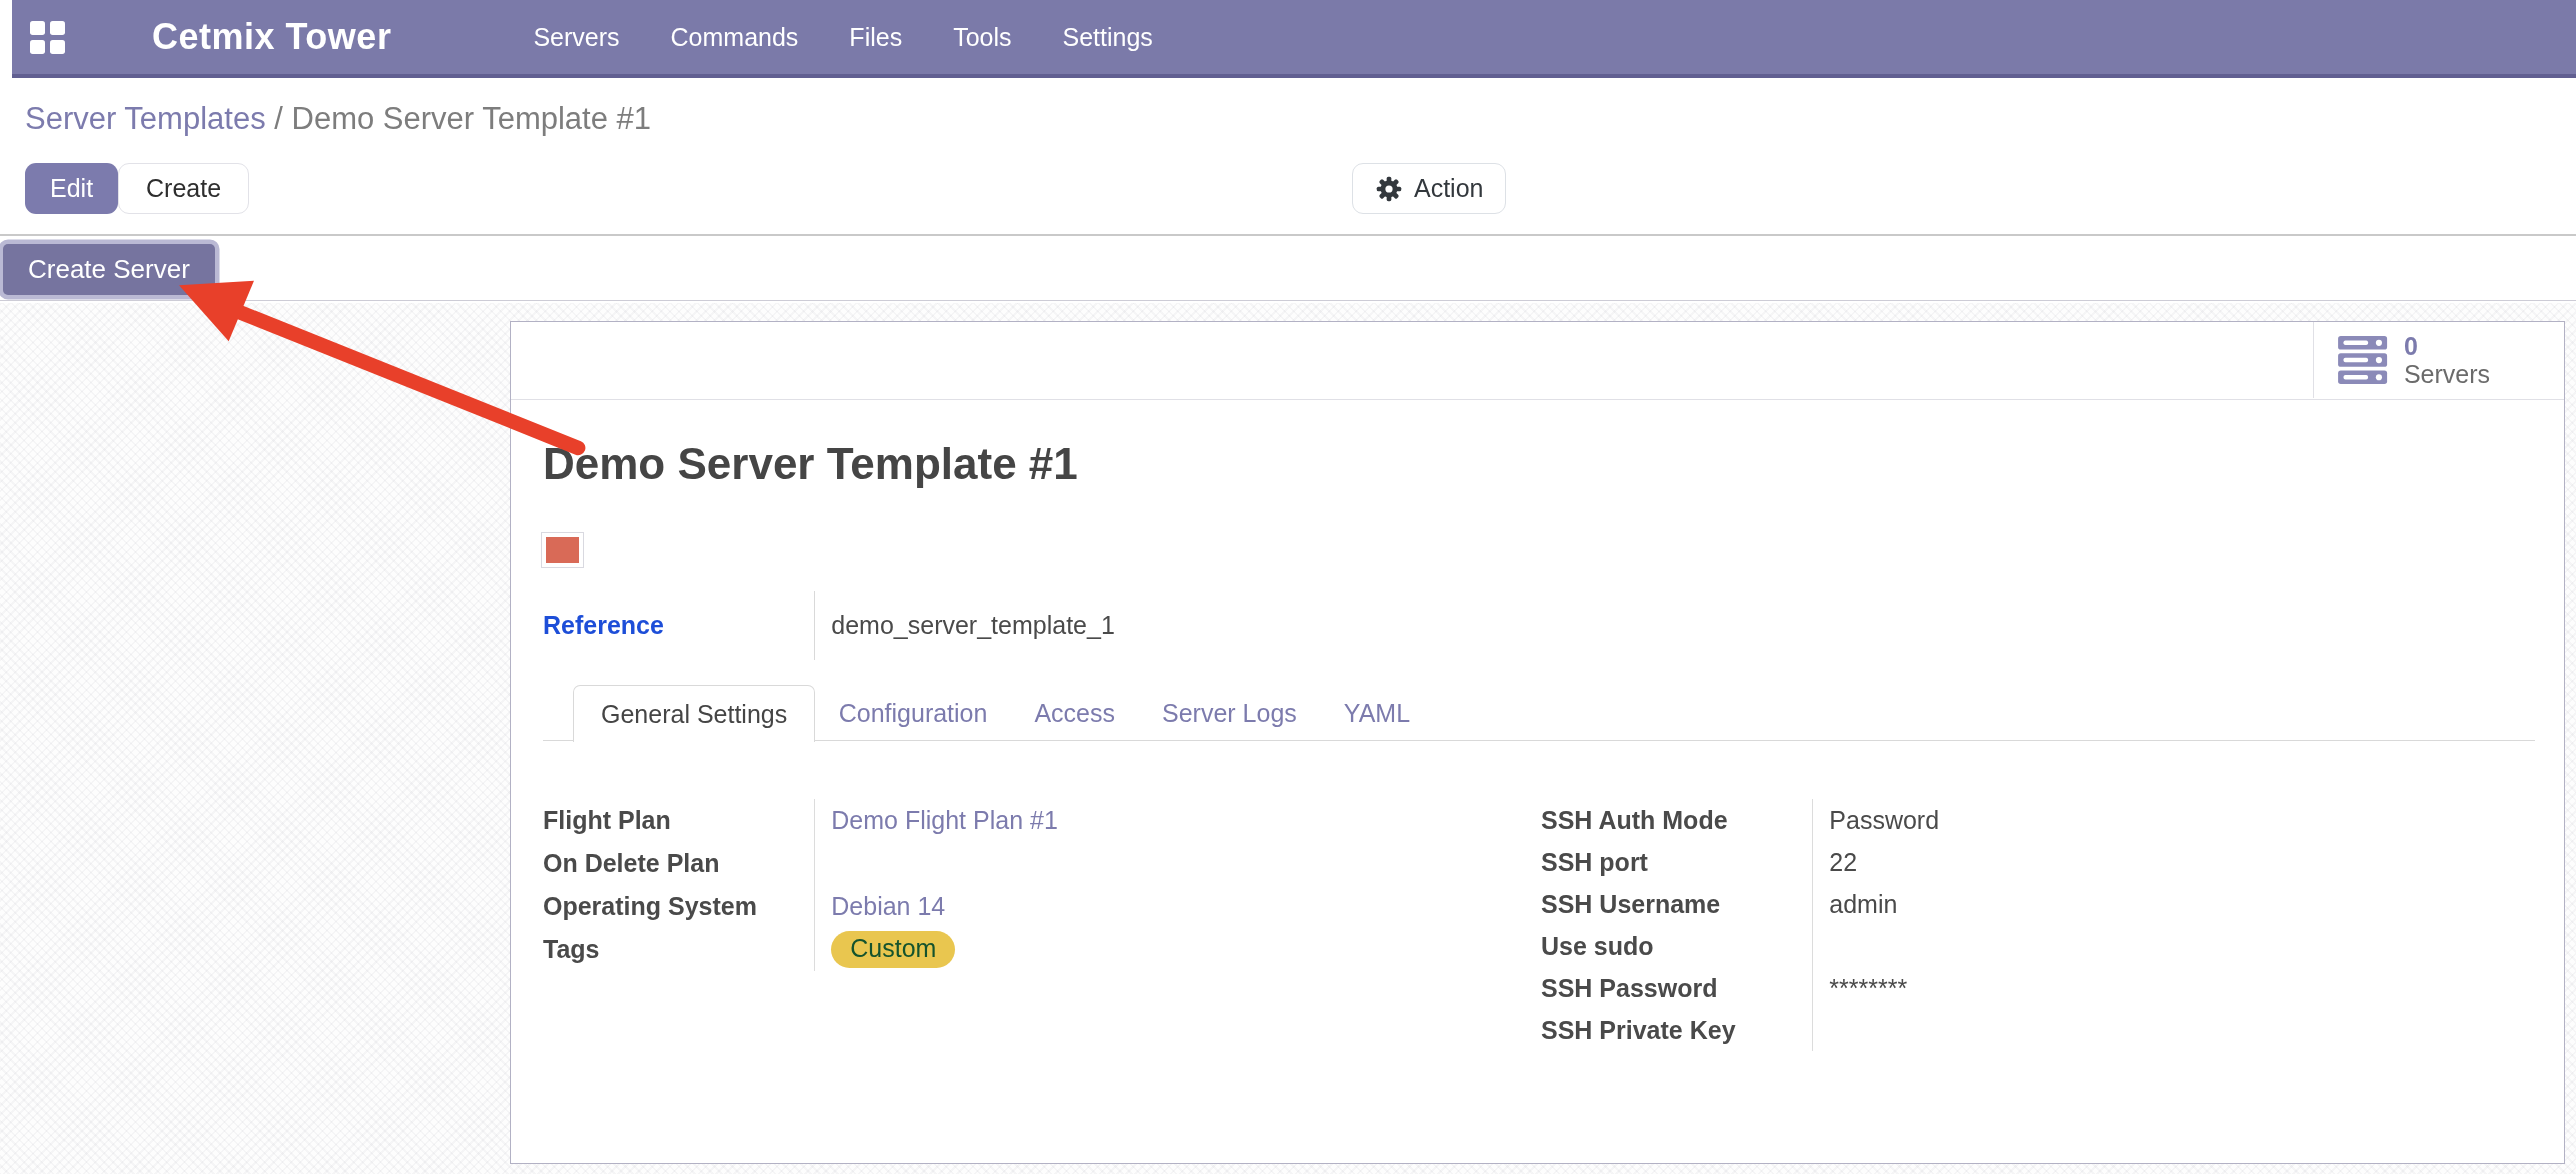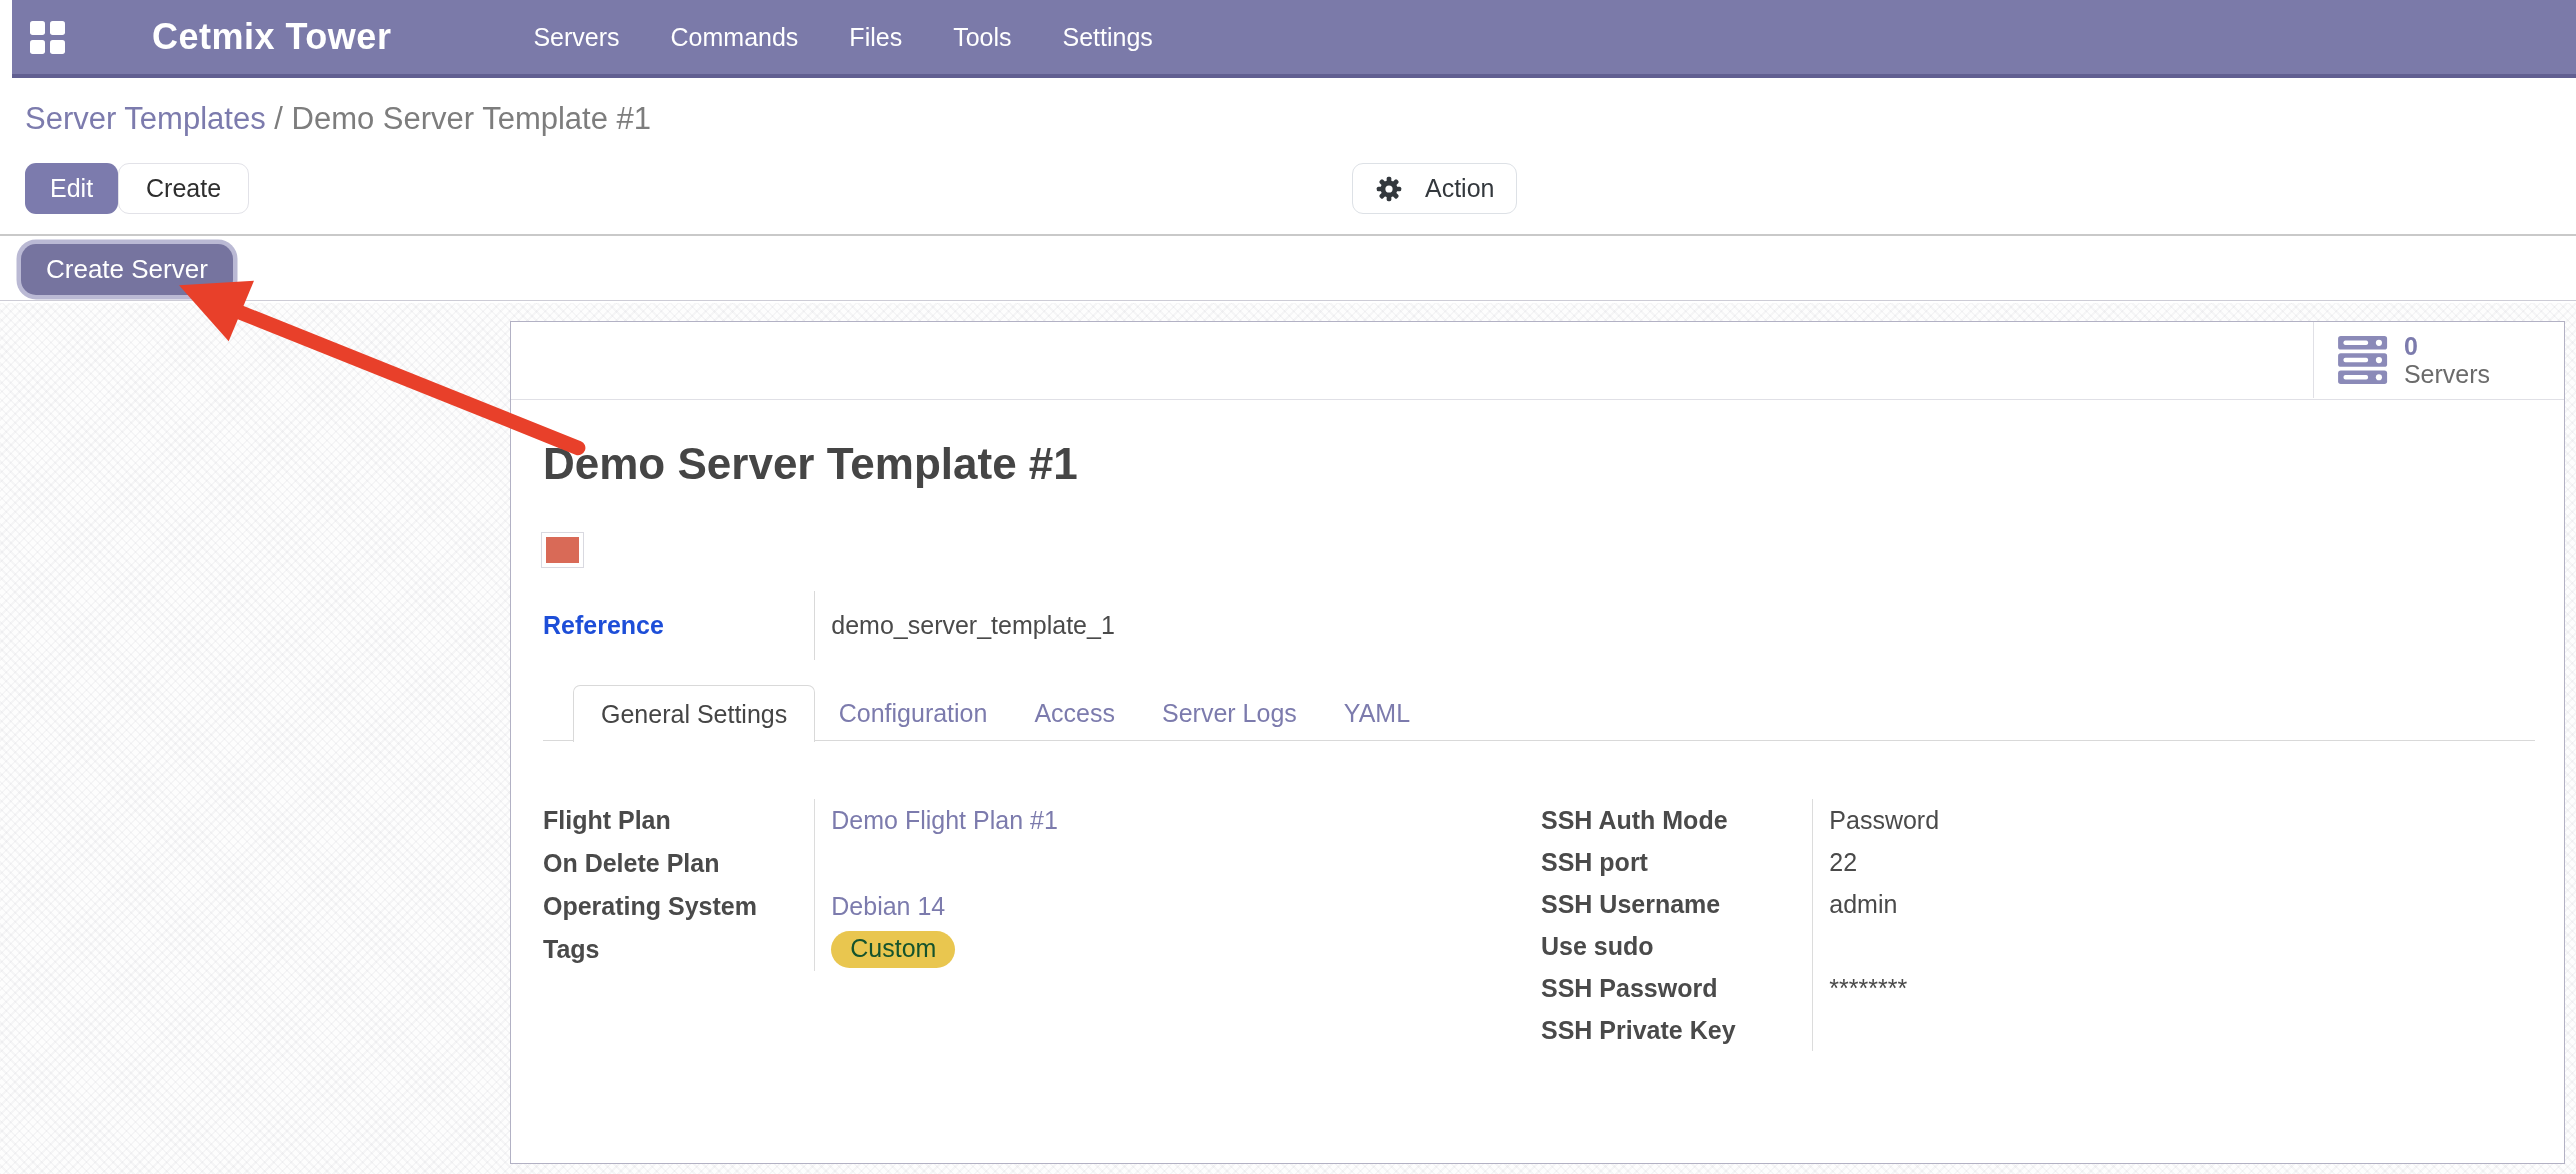--- a/index.html
+++ b/index.html
@@ -43,33 +43,33 @@
   }
   .btn-edit{
     position:absolute; left:25px; top:163px; padding:0 25px;
     background:var(--link-purple,#7c7bad); color:#fff; border:none;
   }
   .btn-create{
     position:absolute; left:118px; top:163px; padding:0 27px;
     background:#fff; color:#2e2e2e; border:1.8px solid #e2e2e8;
   }
   .btn-action{
-    position:absolute; left:1352px; top:163px; padding:0 22px; gap:22px;
+    position:absolute; left:1352px; top:163px; padding:0 22px; gap:11px;
     background:#fff; color:#33383d; border:1.8px solid #dde1e6;
   }
   .hr1{ position:absolute; left:0; top:234px; width:2576px; height:1.8px; background:#c9c9c9; }
 
   
   .statusbar{
     position:absolute; left:0; top:236px; width:2576px; height:65px;
     background:#fff; border-bottom:1.8px solid #cdccd6;
   }
   .btn-create-server{
-    position:absolute; left:21px; top:8.1px; height:51px; padding:16px 25px;
-    background:#76749f; color:#fff; font-size:26px; border:none; border-radius:15px;
+    position:absolute; left:3px; top:8.1px; height:51px; padding:16px 25px;
+    background:#76749f; color:#fff; font-size:26px; border:none; border-radius:5px;
     box-shadow:0 0 0 4.5px #bab9d4;
   }
 
   
   .canvas{
     position:absolute; left:0; top:303px; width:2576px; height:872px;
     background:
       repeating-linear-gradient(45deg,  rgba(110,110,130,0.055) 0 1.8px, transparent 1.8px 6.3px),
       repeating-linear-gradient(135deg, rgba(110,110,130,0.055) 0 1.8px, transparent 1.8px 6.3px),
       #fdfdfd;

